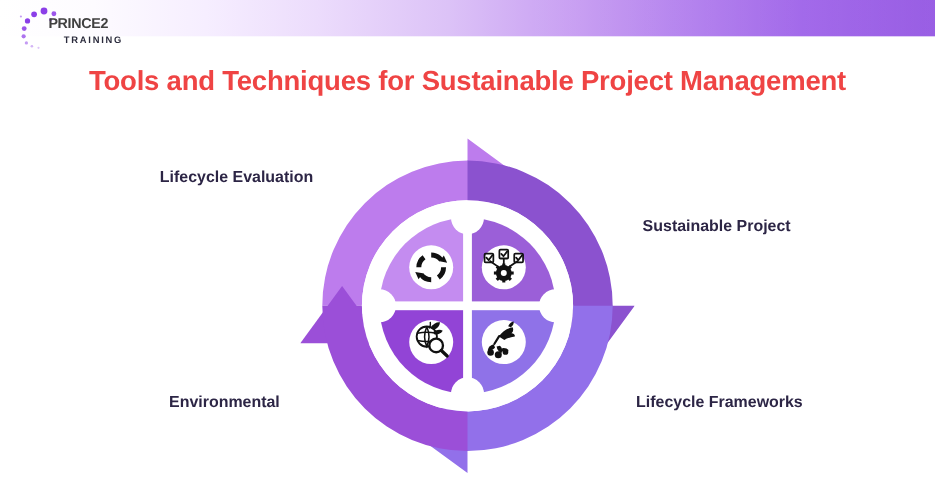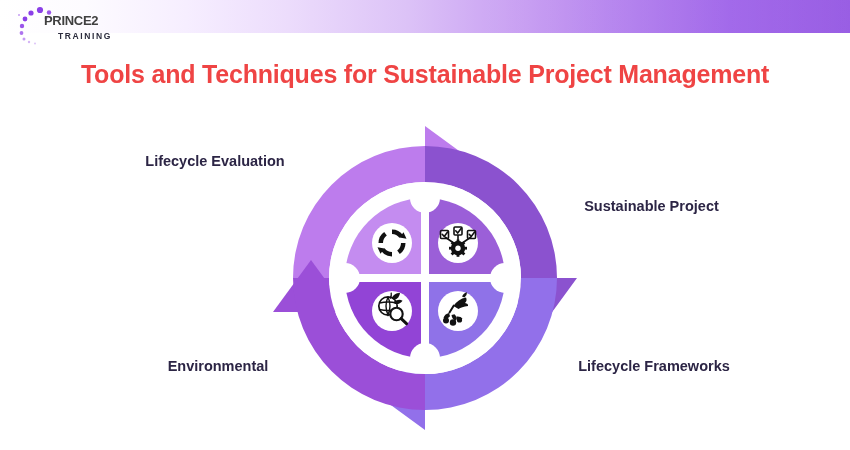--- a/index.html
+++ b/index.html
@@ -54,21 +54,21 @@
   .diagram svg{ display:block; }
 
   
   .label{
     position:absolute;
     font-size:14.5px; font-weight:bold; color:#2c2545;
     line-height:1.45; text-align:center;
   }
   .label-tl{ left:108px;  top:151px; width:214px; }
   .label-tr{ left:545px;  top:151px; width:213px;margin-top:45px; }
-  .label-bl{ left:115px;  top:356px; width:206px;text-align:center; }
+  .label-bl{ left:101px;  top:356px; width:206px;text-align:center; }
   .label-br{ left:548px;  top:356px; width:212px; }
 </style>
 </head>
 <body>
 
 <div class="header-bar"></div>
 
 <div class="logo">
   <svg class="logo-dots" viewBox="0 0 42 40">
     <circle cx="24" cy="4" r="3.1" fill="#8B3FE8"></circle>

